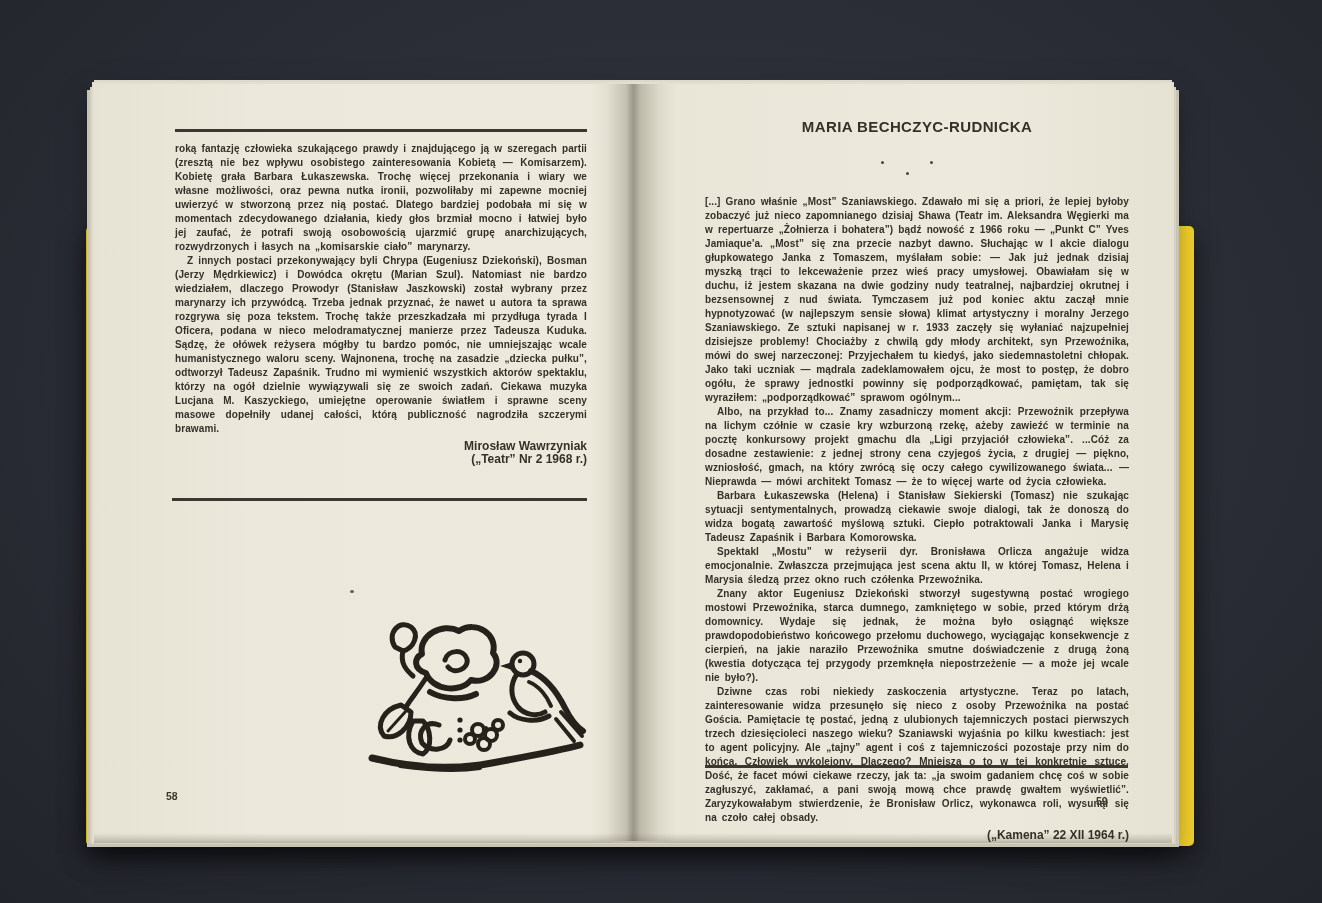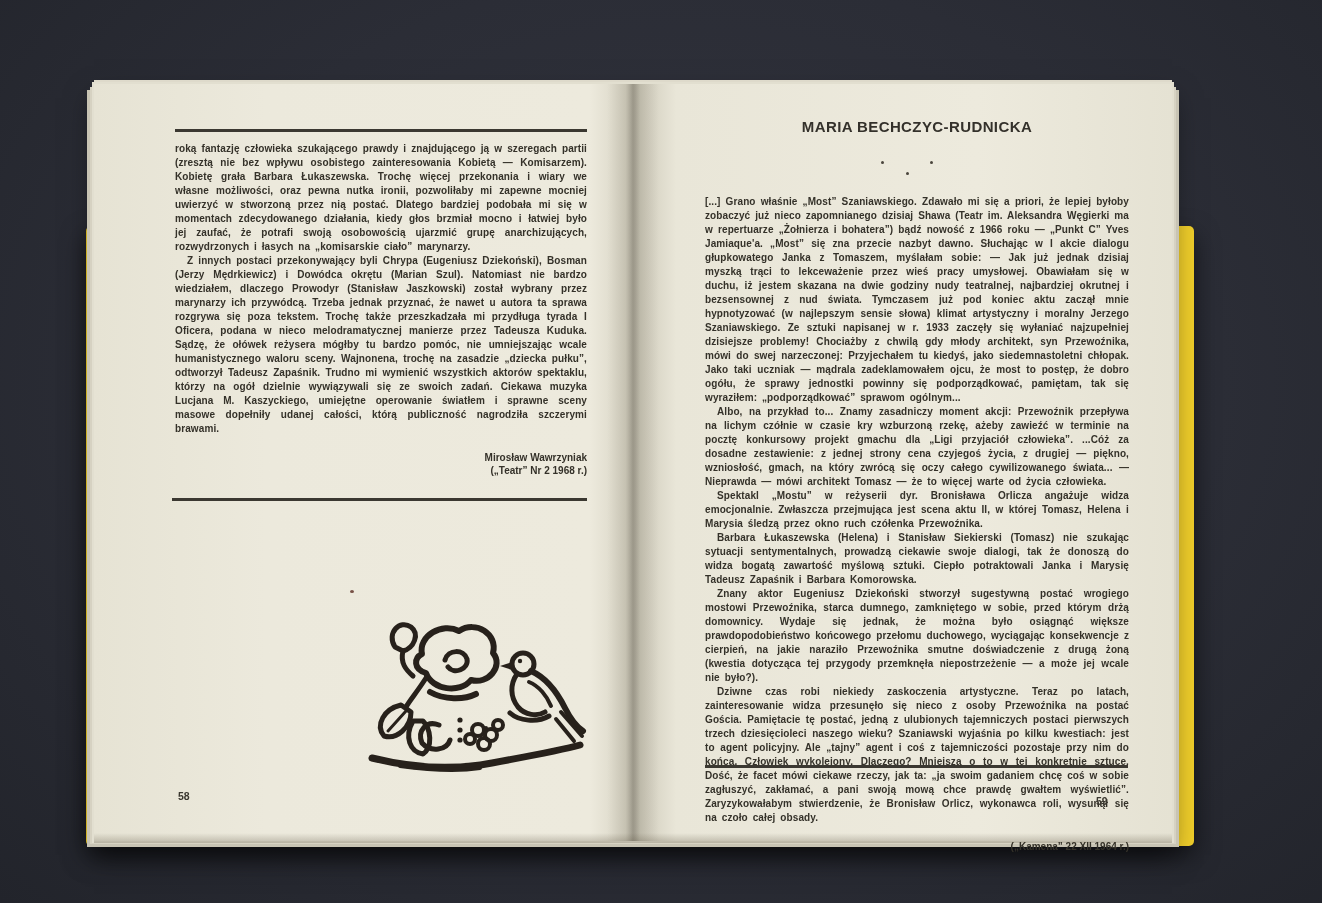--- a/index.html
+++ b/index.html
@@ -54,39 +54,39 @@
     margin:0;font-size:10px;line-height:14px;font-weight:700;
     text-align:justify;text-indent:12px;word-spacing:2px;letter-spacing:.1px;
   }
   .col p.no-indent{text-indent:0;}
   .col-left{left:81px;top:45px;width:412px;}
   .col-right{left:611px;top:34px;width:424px;}
   .rule{height:3px;background:#3b3831;border:none;margin:0 0 10px 0;}
   .rule-mid{position:absolute;left:78px;top:414px;width:415px;height:3px;background:#3b3831;}
   .rule-bottom{position:absolute;left:611px;top:681px;width:423px;height:3px;background:#3b3831;}
   .attribution{
-    text-align:right;font-weight:700;font-size:10px;line-height:12.5px;
-    margin-top:16px;color:var(--ink,#343129);
+    text-align:right;font-weight:700;font-size:12px;line-height:12.5px;
+    margin-top:4px;color:var(--ink,#343129);
   }
   .author-heading{
     margin:0 0 22px 0;font-size:15px;font-weight:700;letter-spacing:.4px;
     color:#34312b;
     text-align:center;
   }
   .dinkus{position:relative;height:22px;margin-bottom:16px;}
   .dinkus .dot{
     position:absolute;width:3px;height:3px;border-radius:50%;background:#4a453c;
   }
   .dinkus .d1{left:176px;top:4px;}
   .dinkus .d2{left:225px;top:4px;}
   .dinkus .d3{left:201px;top:15px;}
   .pagenum{
     position:absolute;font-size:10.5px;font-weight:700;color:#3a372f;
   }
-  .pagenum-left{left:84px;top:706px;text-align:center;}
+  .pagenum-left{left:72px;top:706px;text-align:center;}
   .pagenum-right{left:1002px;top:711px;width:32px;}
   .illustration{position:absolute;left:266px;top:524px;width:230px;height:170px;}
   .illustration svg{width:100%;height:100%;}
   .speck{
     position:absolute;left:256px;top:506px;width:4px;height:3px;
     border-radius:50%;background:#5a2a20;opacity:.8;
   }
 </style>
 </head>
 <body>
@@ -159,22 +159,22 @@
 
     <div class="col col-right">
       <h1 class="author-heading">MARIA BECHCZYC-RUDNICKA</h1>
       <div class="dinkus">
         <span class="dot d1"></span>
         <span class="dot d2"></span>
         <span class="dot d3"></span>
       </div>
       <p class="no-indent">[...] Grano właśnie „Most” Szaniawskiego. Zdawało mi się a priori, że lepiej byłoby zobaczyć już nieco zapomnianego dzisiaj Shawa (Teatr im. Aleksandra Węgierki ma w repertuarze „Żołnierza i bohatera”) bądź nowość z 1966 roku — „Punkt C” Yves Jamiaque'a. „Most” się zna przecie nazbyt dawno. Słuchając w I akcie dialogu głupkowatego Janka z Tomaszem, myślałam sobie: — Jak już jednak dzisiaj myszką trąci to lekceważenie przez wieś pracy umysłowej. Obawiałam się w duchu, iż jestem skazana na dwie godziny nudy teatralnej, najbardziej okrutnej i bezsensownej z nud świata. Tymczasem już pod koniec aktu zaczął mnie hypnotyzować (w najlepszym sensie słowa) klimat artystyczny i moralny Jerzego Szaniawskiego. Ze sztuki napisanej w r. 1933 zaczęły się wyłaniać najzupełniej dzisiejsze problemy! Chociażby z chwilą gdy młody architekt, syn Przewoźnika, mówi do swej narzeczonej: Przyjechałem tu kiedyś, jako siedemnastoletni chłopak. Jako taki uczniak — mądrala zadeklamowałem ojcu, że most to postęp, że dobro ogółu, że sprawy jednostki powinny się podporządkować, pamiętam, tak się wyraziłem: „podporządkować” sprawom ogólnym...</p>
       <p>Albo, na przykład to... Znamy zasadniczy moment akcji: Przewoźnik przepływa na lichym czółnie w czasie kry wzburzoną rzekę, ażeby zawieźć w terminie na pocztę konkursowy projekt gmachu dla „Ligi przyjaciół człowieka”. ...Cóż za dosadne zestawienie: z jednej strony cena czyjegoś życia, z drugiej — piękno, wzniosłość, gmach, na który zwrócą się oczy całego cywilizowanego świata... — Nieprawda — mówi architekt Tomasz — że to więcej warte od życia człowieka.</p>
+      <p>Barbara Łukaszewska (Helena) i Stanisław Siekierski (Tomasz) nie szukając sytuacji sentymentalnych, prowadzą ciekawie swoje dialogi, tak że donoszą do widza bogatą zawartość myślową sztuki. Ciepło potraktowali Janka i Marysię Tadeusz Zapaśnik i Barbara Komorowska.</p>
       <p>Spektakl „Mostu” w reżyserii dyr. Bronisława Orlicza angażuje widza emocjonalnie. Zwłaszcza przejmująca jest scena aktu II, w której Tomasz, Helena i Marysia śledzą przez okno ruch czółenka Przewoźnika.</p>
-      <p>Barbara Łukaszewska (Helena) i Stanisław Siekierski (Tomasz) nie szukając sytuacji sentymentalnych, prowadzą ciekawie swoje dialogi, tak że donoszą do widza bogatą zawartość myślową sztuki. Ciepło potraktowali Janka i Marysię Tadeusz Zapaśnik i Barbara Komorowska.</p>
       <p>Znany aktor Eugeniusz Dziekoński stworzył sugestywną postać wrogiego mostowi Przewoźnika, starca dumnego, zamkniętego w sobie, przed którym drżą domownicy. Wydaje się jednak, że można było osiągnąć większe prawdopodobieństwo końcowego przełomu duchowego, wyciągając konsekwencje z cierpień, na jakie naraziło Przewoźnika smutne doświadczenie z drugą żoną (kwestia dotycząca tej przygody przemknęła niepostrzeżenie — a może jej wcale nie było?).</p>
       <p>Dziwne czas robi niekiedy zaskoczenia artystyczne. Teraz po latach, zainteresowanie widza przesunęło się nieco z osoby Przewoźnika na postać Gościa. Pamiętacie tę postać, jedną z ulubionych tajemniczych postaci pierwszych trzech dziesięcioleci naszego wieku? Szaniawski wyjaśnia po kilku kwestiach: jest to agent policyjny. Ale „tajny” agent i coś z tajemniczości pozostaje przy nim do końca. Człowiek wykolejony. Dlaczego? Mniejsza o to w tej konkretnie sztuce. Dość, że facet mówi ciekawe rzeczy, jak ta: „ja swoim gadaniem chcę coś w sobie zagłuszyć, zakłamać, a pani swoją mową chce prawdę gwałtem wyświetlić”. Zaryzykowałabym stwierdzenie, że Bronisław Orlicz, wykonawca roli, wysunął się na czoło całej obsady.</p>
       <div class="attribution">(„Kamena” 22 XII 1964 r.)</div>
     </div>
 
     <div class="rule-bottom"></div>
 
     <div class="pagenum pagenum-right">59</div>
 
   </div>

